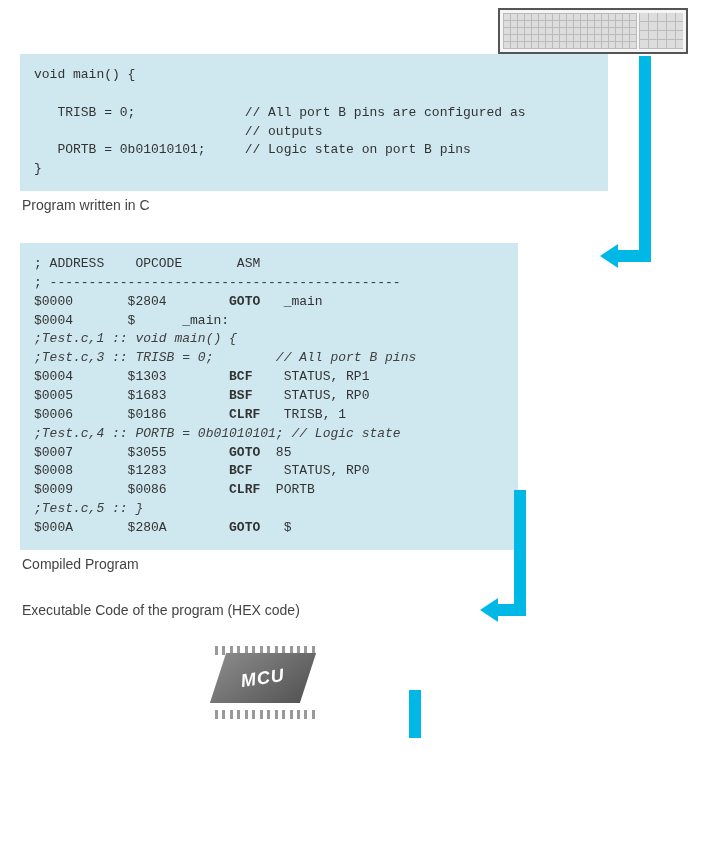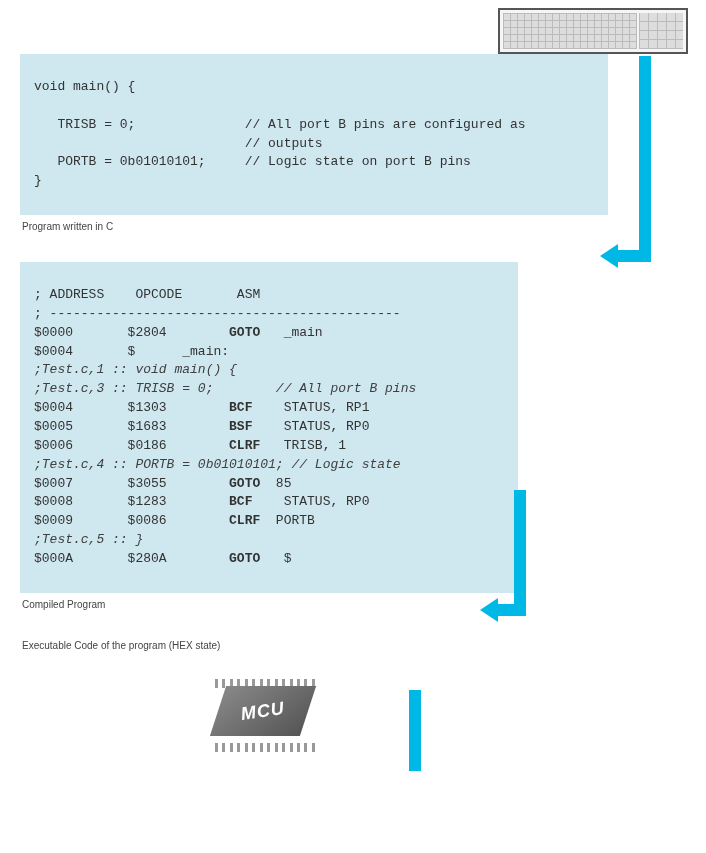--- a/index.html
+++ b/index.html
@@ -7,29 +7,29 @@
     padding: 20px;
     background: #ffffff;
     font-family: "Courier New", monospace;
     font-size: 13px;
     width: 706px;
     box-sizing: border-box;
     position: relative;
   }
   .code-block {
     background: #cfe7ef;
-    padding: 24px 14px;
+    padding: 12px 14px;
     white-space: pre;
     line-height: 1.45;
     color: #333;
     position: relative;
   }
   .caption {
     font-family: Arial, Helvetica, sans-serif;
-    font-size: 10px;
+    font-size: 14px;
     color: #444;
     margin: 6px 0 30px 2px;
   }
   .italic-blue { color:#404040; font-style: italic; }
   .bold { font-weight: bold; }
   .stage { position: relative; margin-bottom: 0; }
 
   
   .arrow {
     position: absolute;
@@ -137,21 +137,21 @@
 </div>
 
 <div class="arrow" style="top:480px; left:480px;">
   <svg width="80" height="160">
     <path d="M40 10 L40 130 L15 130" stroke="#00b8e6" stroke-width="12" fill="none"></path>
     <polygon points="18,118 18,142 0,130" fill="#00b8e6"></polygon>
   </svg>
 </div>
 
 <div class="stage" style="margin-top:10px;">
-  <div class="caption">Executable Code of the program (HEX state)</div>
+  <div class="caption">Executable Code of the program (HEX code)</div>
 </div>
 
 <div class="arrow" style="top:680px; left:370px;">
   <svg width="90" height="140">
     <path d="M45 10 L45 110 L15 110" stroke="#00b8e6" stroke-width="12" fill="none"></path>
     <polygon points="18,98 18,122 0,110" fill="#00b8e6"></polygon>
   </svg>
 </div>
 
 <div class="mcu-wrap">

